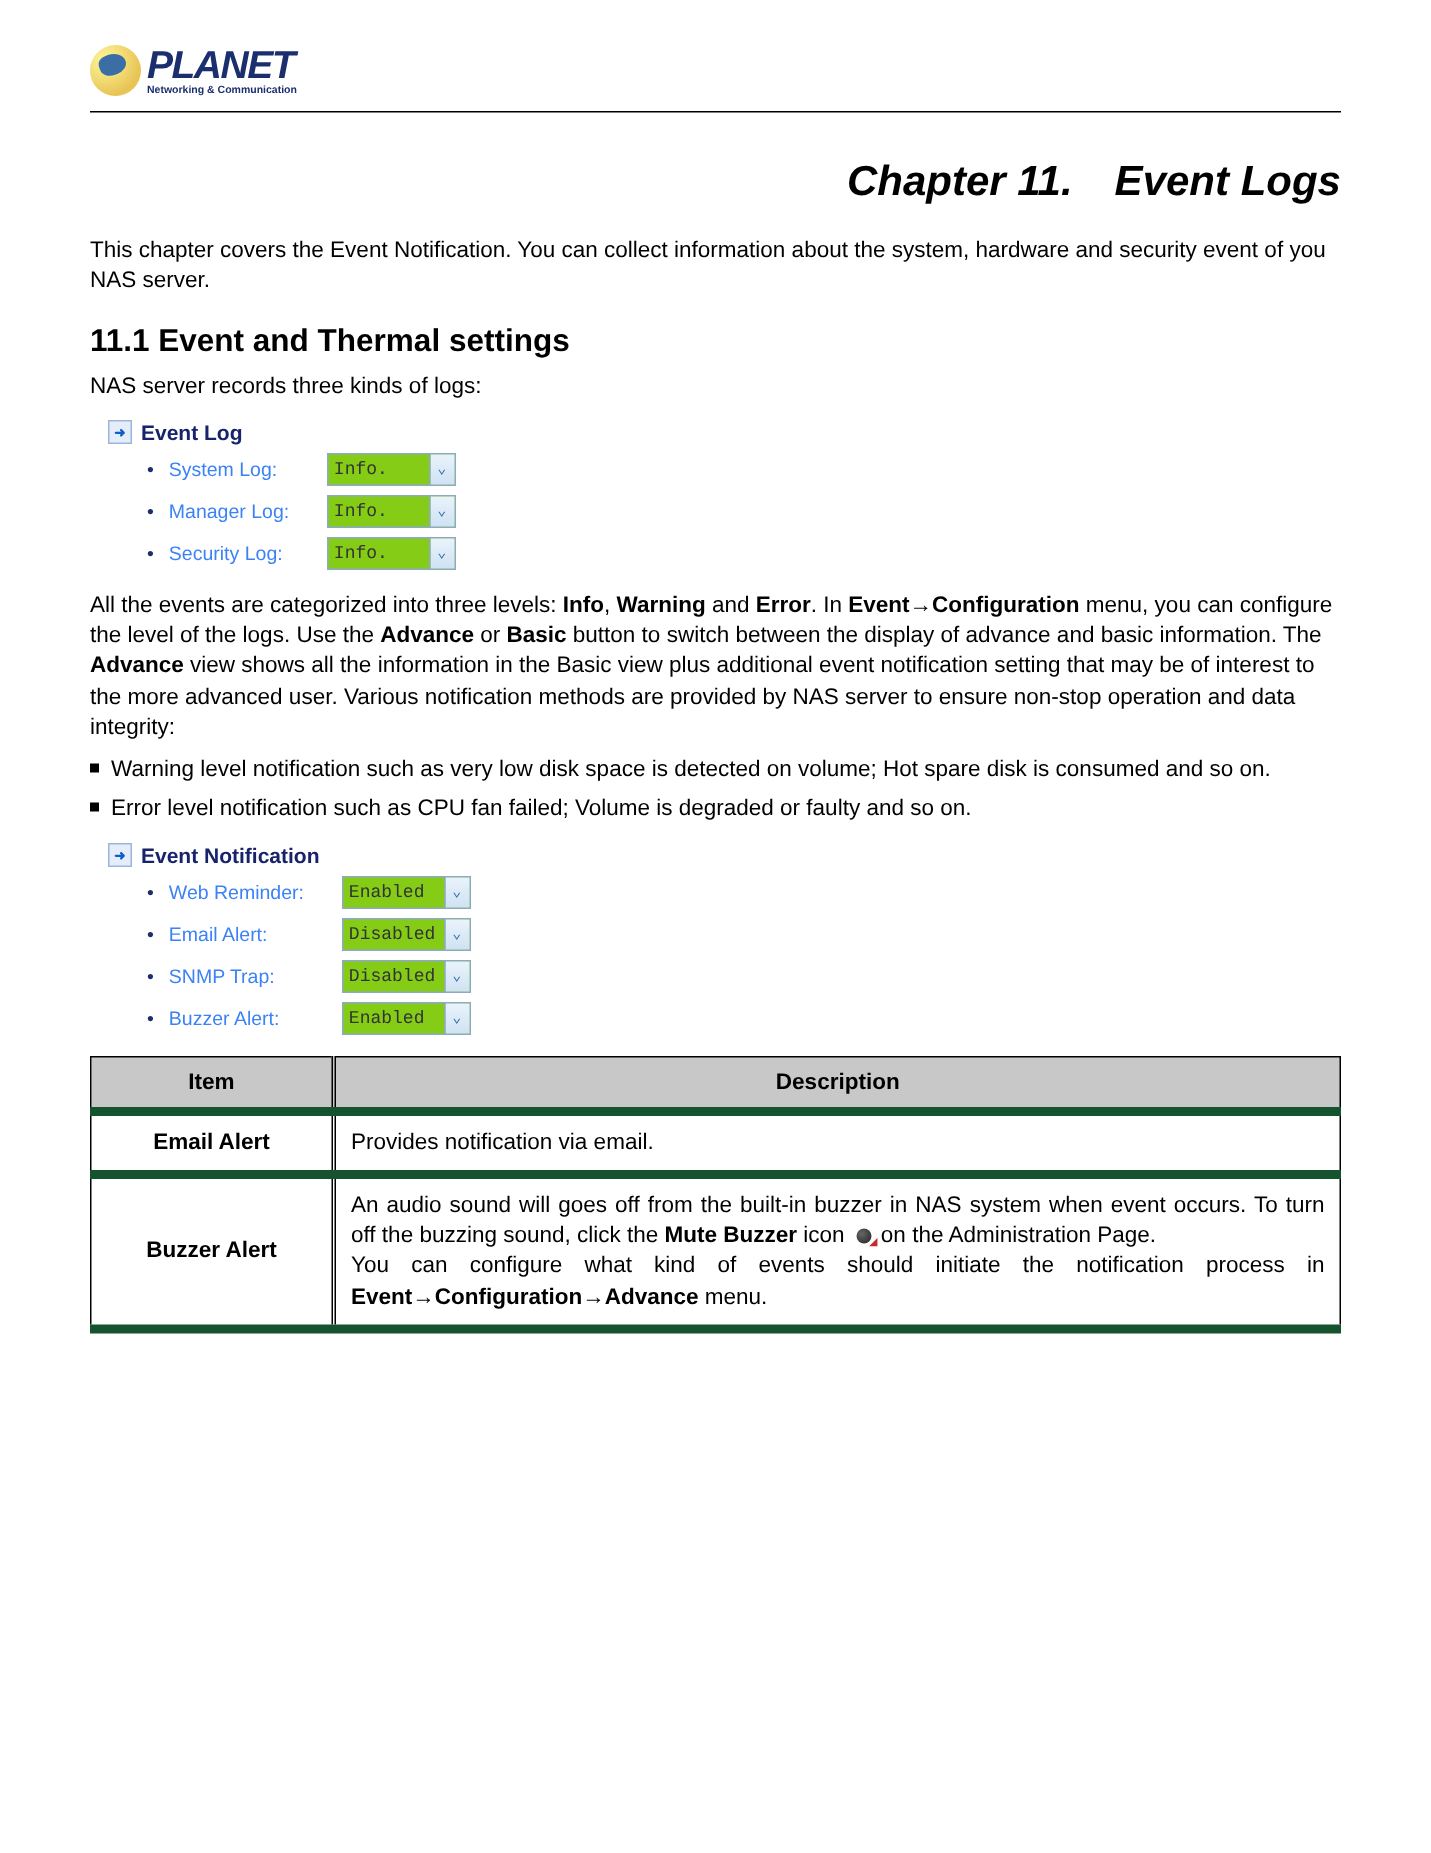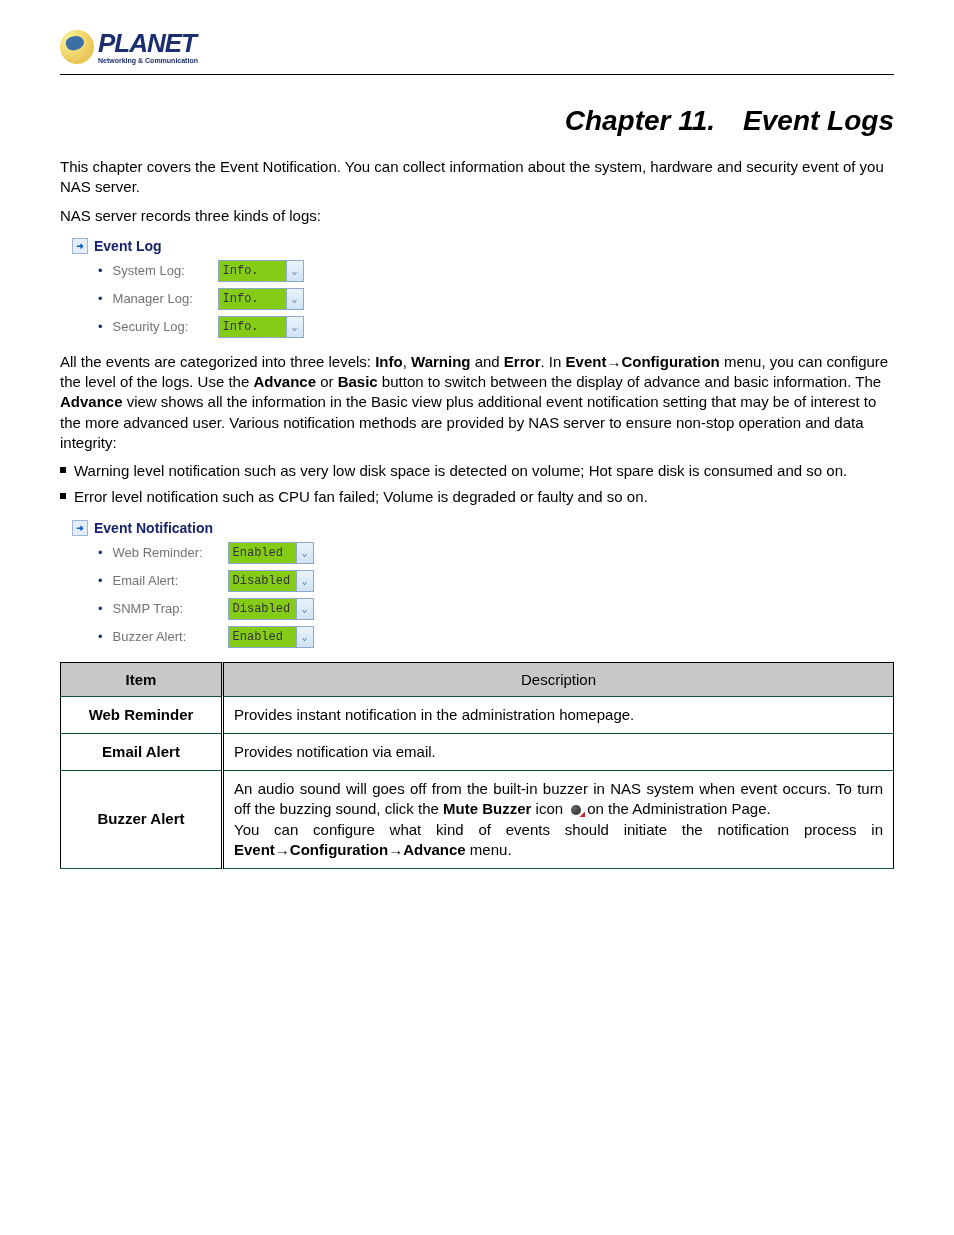--- a/index.html
+++ b/index.html
@@ -105,21 +105,21 @@
     margin: 6px 0;
     display: flex;
     align-items: center;
   }
   ul.ui-list li::before{
     content: "•";
     color:#1b2e6e;
     margin-right:10px;
     margin-left:-14px;
   }
-  .ui-label { width: 105px; color:#737373; }
+  .ui-label { width: 105px; color:#3b82f6; }
   .ui-select {
     display: inline-flex;
     align-items: center;
     border: 1px solid #8ea8c8;
     background: #84cc16;
     height: 20px;
     width: 84px;
     font-family: "Courier New", monospace;
     font-size: 12px;
     color: #333;
@@ -148,27 +148,27 @@
     margin-top:6px;
     flex-shrink:0;
   }
   table.desc {
     border-collapse: collapse;
     width: 100%;
     margin-top: 14px;
   }
   table.desc th, table.desc td {
     border-top: 1px solid #000;
-    border-bottom: 1px solid #14532d;
+    border-bottom: 6px solid #14532d;
     padding: 8px 10px;
     vertical-align: middle;
   }
   table.desc th {
     background: #c8c8c8;
-    font-weight: normal;
+    font-weight: bold;
     text-align: center;
     font-size: 15px;
   }
   table.desc th:first-child,
   table.desc td:first-child {
     width: 140px;
     text-align: center;
     font-weight: bold;
     border-right: 3px double #000;
     border-left: 1px solid #000;
@@ -212,20 +212,21 @@
       </div>
     </div>
   </div>
 
   <h1 class="chapter">
     <span>Chapter 11.</span><span class="gap"></span><span>Event Logs</span>
   </h1>
 
   <p>This chapter covers the Event Notification. You can collect information about the system, hardware and security event of you NAS server.</p>
 
+  <h2 class="section">11.1 Event and Thermal settings</h2>
   <p>NAS server records three kinds of logs:</p>
 
   <div class="ui-panel">
     <div class="panel-title">
       <span class="panel-icon">➜</span>
       <span>Event Log</span>
     </div>
     <ul class="ui-list">
       <li>
         <span class="ui-label">System Log:</span>
@@ -297,24 +298,20 @@
         </span>
       </li>
     </ul>
   </div>
 
   <table class="desc">
     <tbody>
         <tr>
       <th>Item</th>
       <th>Description</th>
-    </tr>
-    <tr>
-      <td>Web Reminder</td>
-      <td>Provides instant notification in the administration homepage.</td>
     </tr>
     <tr>
       <td>Email Alert</td>
       <td>Provides notification via email.</td>
     </tr>
     <tr>
       <td>Buzzer Alert</td>
       <td class="justify">
         <span>An audio sound will goes off from the built-in buzzer in NAS system when event occurs. To turn off the buzzing sound, click the </span><b>Mute Buzzer</b><span> icon </span><span class="buzzer-icon"></span><span>on the Administration Page.</span><br>
         <span>You can configure what kind of events should initiate the notification process in </span><b>Event→Configuration→Advance</b><span> menu.</span>

